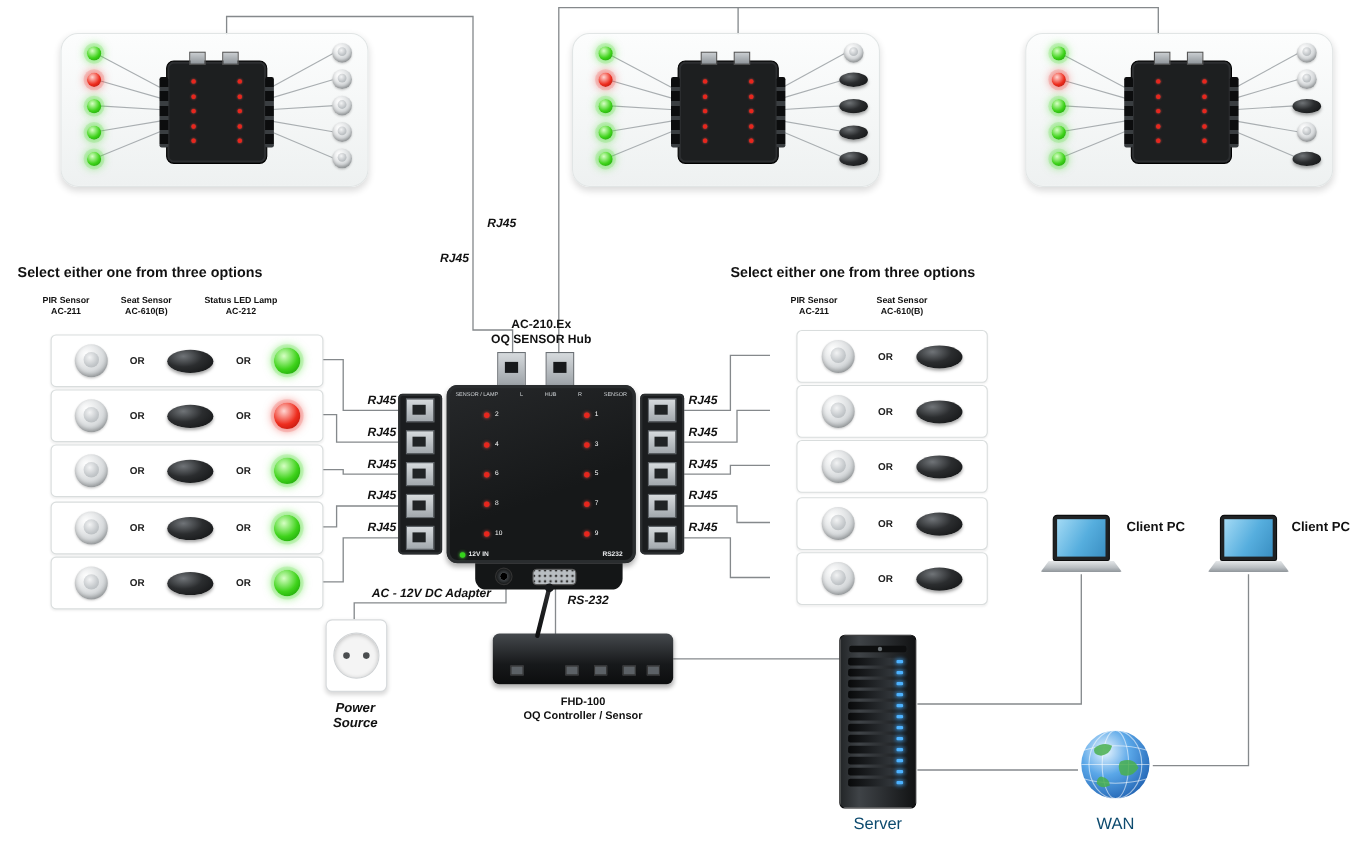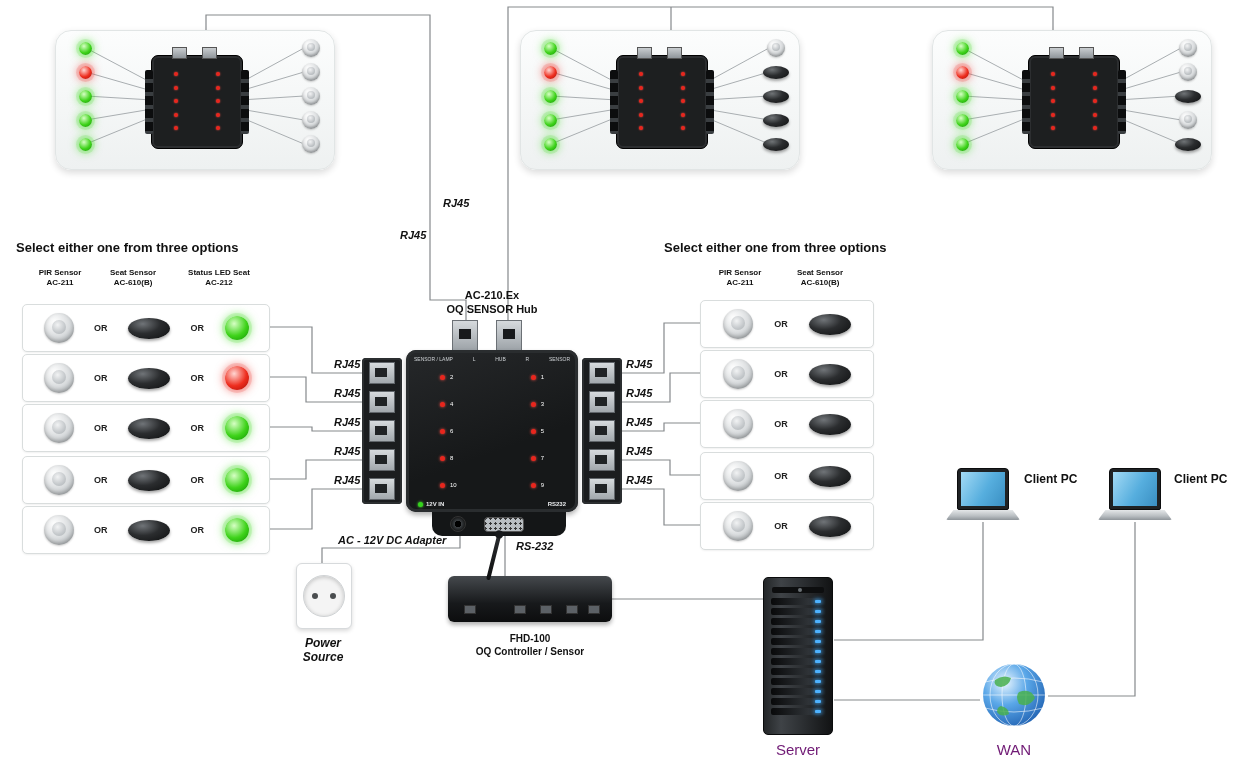--- a/index.html
+++ b/index.html
@@ -42,21 +42,21 @@
   .mh-port{position:absolute;top:-9px;width:13px;height:10px;display:block;
     background:linear-gradient(#c9cdd0,#8f959a);border:1px solid #555;}
   .mh-bar{position:absolute;top:14px;width:8px;height:64px;display:block;border-radius:2px;
     background:repeating-linear-gradient(#0c0d0e 0 9px,#3a3e41 9px 13px);}
   .mh-leds{position:absolute;left:22px;right:22px;top:16px;bottom:18px;display:flex;justify-content:space-between;}
   .mh-col{display:flex;flex-direction:column;justify-content:space-between;}
   .mh-col i{width:4px;height:4px;border-radius:50%;background:#e8261d;box-shadow:0 0 2px #ff5047;display:block;}
 
   
   .opt-row{position:absolute;width:246px;height:46px;background:#fff;border:1px solid #d9dddd;border-radius:5px;
-    display:flex;align-items:center;justify-content:space-evenly;box-shadow:0 1px 2px rgba(0,0,0,.06);z-index:1;}
+    display:flex;align-items:center;justify-content:space-evenly;box-shadow:0 1px 2px rgba(0,0,0,.06);z-index:1;margin-left:24px;}
   .opt-row.r{width:172px;}
   .or{font-size:9px;font-weight:700;color:#222;}
   .dome-lg{width:30px;height:30px;border-radius:50%;position:relative;display:inline-block;
     background:radial-gradient(circle at 35% 30%,#ffffff,#d8dbdd 55%,#9fa5a8);
     box-shadow:inset 0 -2px 4px rgba(0,0,0,.25),0 1px 2px rgba(0,0,0,.2);}
   .dome-lg::after{content:"";position:absolute;left:8px;top:7px;width:14px;height:14px;border-radius:50%;
     background:radial-gradient(circle at 40% 35%,#f2f3f4,#c4c8cb 60%,#aeb3b6);}
   .seat-lg{width:42px;height:21px;border-radius:50%;display:inline-block;
     background:radial-gradient(ellipse at 35% 28%,#707478,#2b2d2f 45%,#0e0f10);
     box-shadow:0 2px 3px rgba(0,0,0,.35);}
@@ -107,21 +107,21 @@
   .server{position:absolute;width:70px;height:158px;border:1px solid #0a0b0c;border-radius:5px;z-index:1;
     background:linear-gradient(90deg,#232628,#3f4347 25%,#2a2d30 60%,#121314);
     padding:9px 0 6px;box-sizing:border-box;display:flex;flex-direction:column;gap:3px;}
   .srv-top{height:6px;margin:0 8px 2px;background:#0d0e0f;border-radius:2px;display:block;position:relative;}
   .srv-top::after{content:"";position:absolute;left:26px;top:1px;width:4px;height:4px;border-radius:50%;background:#6a7074;}
   .slot{height:7px;margin:0 7px;border-radius:2px;display:block;position:relative;
     background:linear-gradient(90deg,#08090a,#2f3337 70%,#1a1c1e);}
   .slot::after{content:"";position:absolute;right:4px;top:2px;width:6px;height:3px;border-radius:1px;
     background:#4db2ff;box-shadow:0 0 4px 1px rgba(60,170,255,.8);}
   .wan{position:absolute;z-index:1;}
-  .big-label{position:absolute;font-size:15px;color:#701a75;text-align:center;z-index:2;}
+  .big-label{position:absolute;font-size:15px;color:#0c4a6e;text-align:center;z-index:2;}
   .laptop{position:absolute;width:74px;height:56px;z-index:1;}
   .lt-screen{position:absolute;left:11px;top:0;width:52px;height:42px;background:#1f2224;border:1px solid #0c0d0e;
     border-radius:4px 4px 2px 2px;box-sizing:border-box;padding:3px;display:block;}
   .lt-glass{display:block;width:100%;height:100%;background:linear-gradient(120deg,#a3daf5,#56aede 55%,#3a8fc2);}
   .lt-base{position:absolute;left:0;bottom:4px;width:74px;height:10px;display:block;border-radius:2px;
     background:linear-gradient(#e4e7e9,#b9bec2 60%,#8f959a);clip-path:polygon(10% 0,90% 0,100% 100%,0 100%);}
   .pc-label{position:absolute;font-weight:700;font-size:12px;z-index:2;white-space:nowrap;}
   .small-bold{font-weight:700;font-size:12px;}
 </style>
 </head>
@@ -380,21 +380,21 @@
 <div class="sec-title" style="left:16px;top:240px">Select either one from three options</div>
 <div class="hdr" style="left:20px;top:268px;width:80px">
   <div>PIR Sensor</div>
     <div>AC-211</div>
 </div>
 <div class="hdr" style="left:93px;top:268px;width:80px">
   <div>Seat Sensor</div>
     <div>AC-610(B)</div>
 </div>
 <div class="hdr" style="left:176px;top:268px;width:86px">
-  <div>Status LED Seat</div>
+  <div>Status LED Lamp</div>
     <div>AC-212</div>
 </div>
 
 <div class="opt-row" style="left:22px;top:304px">
   <i class="dome-lg"></i>
     <b class="or">OR</b>
   <i class="seat-lg"></i>
     <b class="or">OR</b>
   <i class="lamp" data-variant="green"></i>
 </div>

